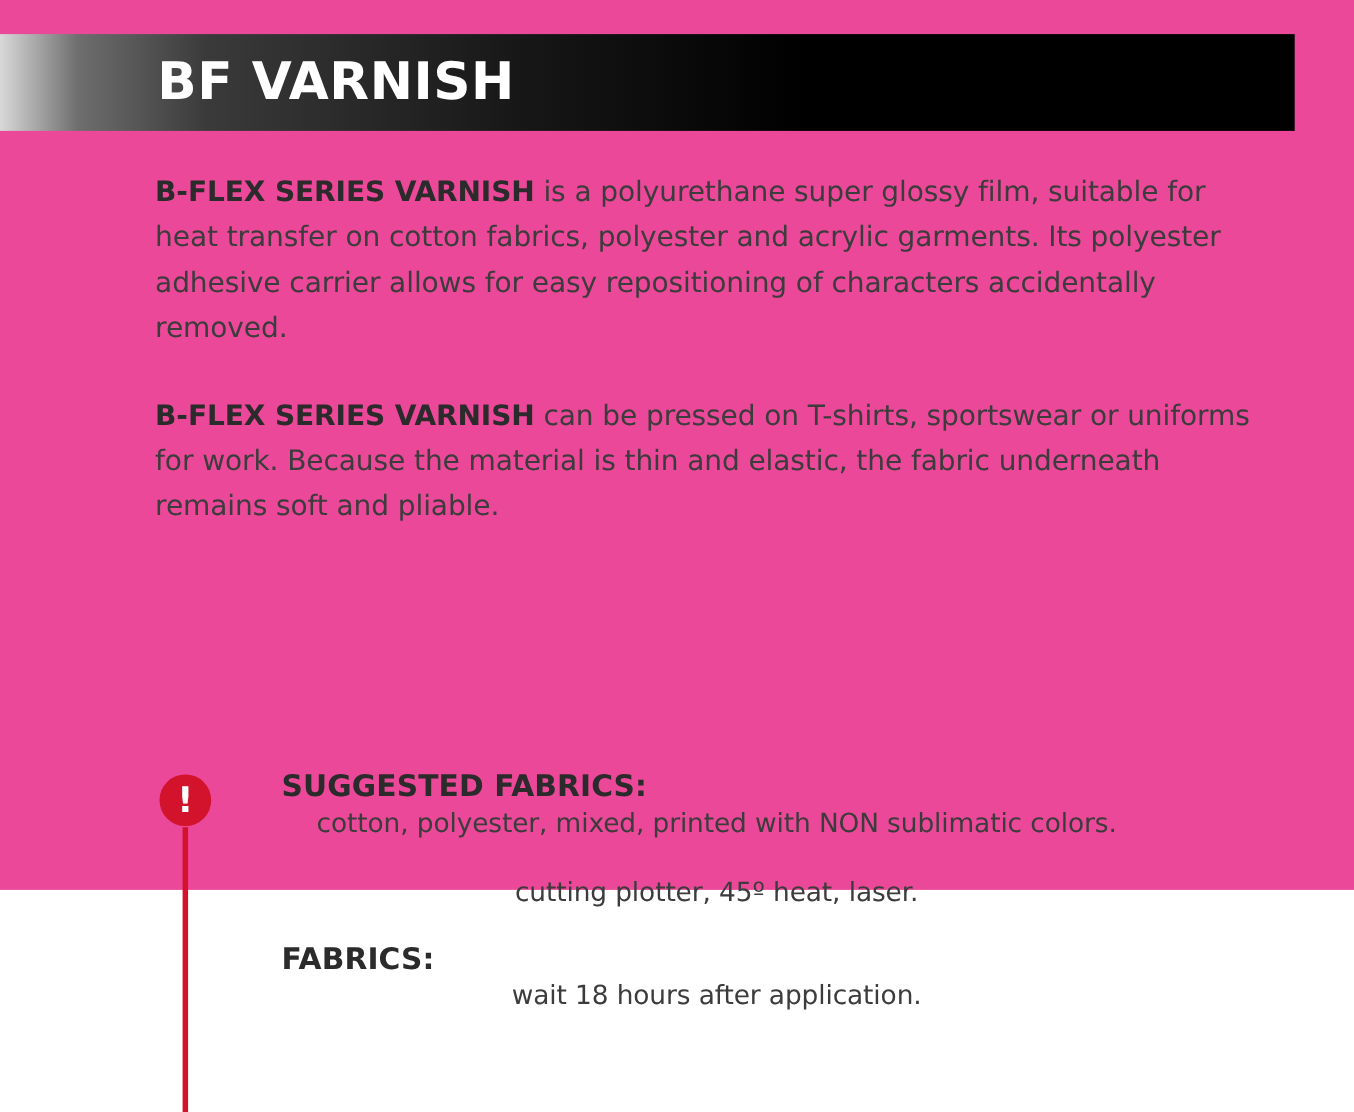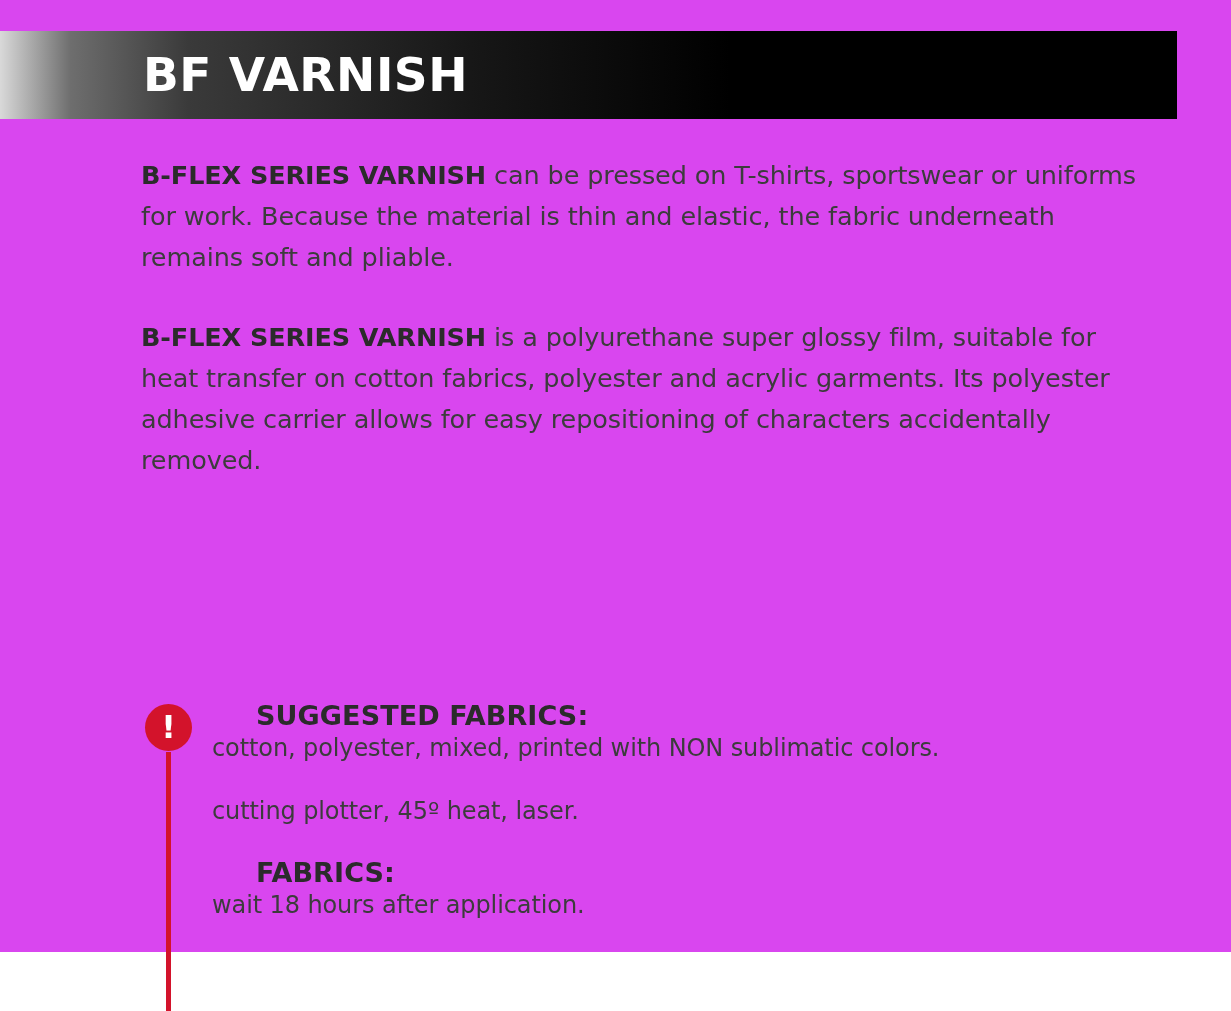--- a/index.html
+++ b/index.html
@@ -9,22 +9,22 @@
   body {
     width: 1231px;
     height: 1011px;
     background: #ffffff;
     font-family: "DejaVu Sans", sans-serif;
     overflow: hidden;
   }
   .page {
     position: relative;
     width: 1231px;
-    height: 952px;
-    background: #d946ef;
+    height: 809px;
+    background: #ec4899;
   }
 
   
   .header-band {
     position: absolute;
     left: 0;
     top: 31px;
     width: 1177px;
     height: 88px;
     background: linear-gradient(to right, #d9d9d9 0%, #6e6e6e 6%, #3a3a3a 16%, #171717 40%, #000000 62%, #000000 100%);
@@ -124,33 +124,34 @@
     color: #2b2b2b;
     letter-spacing: 0.1px;
     margin-left: 44px;
   }
   .note-text {
     font-family: "DejaVu Sans", sans-serif;
     font-size: 24px;
     line-height: 34px;
     color: #3c3c3c;
     letter-spacing: -0.1px;
+    text-align: center;
   }
 </style>
 </head>
 <body>
 
 <div class="page">
 
   <div class="header-band"></div>
   <div class="header-title">BF VARNISH</div>
 
   <div class="body-copy">
+    <p class="para"><b>B-FLEX SERIES VARNISH</b><span> is a polyurethane super glossy film, suitable for heat transfer on cotton fabrics, polyester and acrylic garments. Its polyester adhesive carrier allows for easy repositioning of characters accidentally removed.</span></p>
     <p class="para"><b>B-FLEX SERIES VARNISH</b><span> can be pressed on T-shirts, sportswear or uniforms for work. Because the material is thin and elastic, the fabric underneath remains soft and pliable.</span></p>
-    <p class="para"><b>B-FLEX SERIES VARNISH</b><span> is a polyurethane super glossy film, suitable for heat transfer on cotton fabrics, polyester and acrylic garments. Its polyester adhesive carrier allows for easy repositioning of characters accidentally removed.</span></p>
   </div>
 
   <div class="notes">
     <div class="notes-rule"></div>
     <div class="warn-icon">
       <span class="bang">!</span>
     </div>
 
     <div class="notes-list">
       <div class="note-item">

